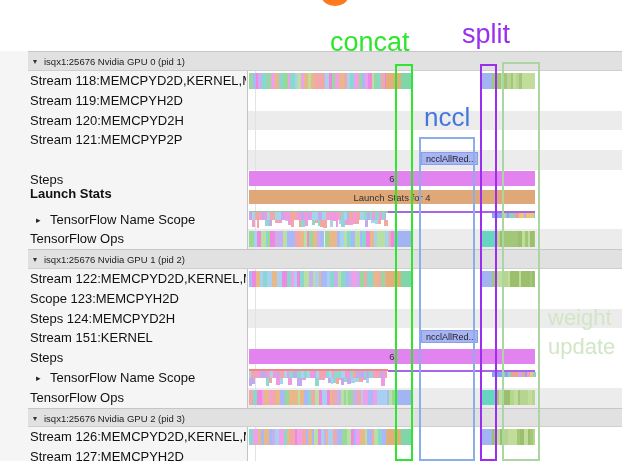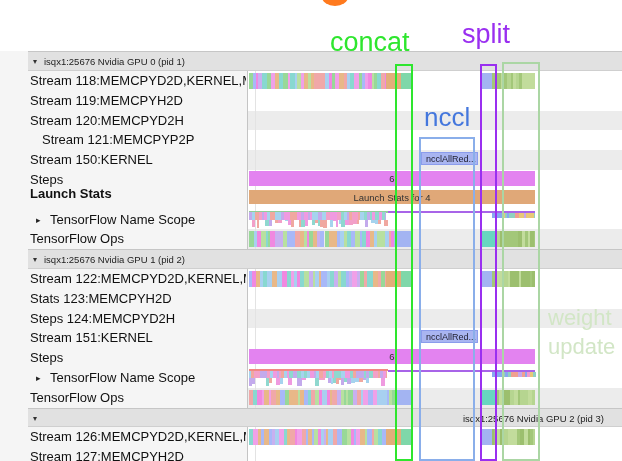--- a/index.html
+++ b/index.html
@@ -93,24 +93,23 @@
         <div style="position: absolute; box-sizing: border-box; left: 522.307px; top: 2px; width: 3.97576px; height: 15.5px; background: rgb(194, 220, 156); z-index: 2;"></div>
         <div style="position: absolute; box-sizing: border-box; left: 526.283px; top: 2px; width: 2.53826px; height: 15.5px; background: rgb(194, 220, 156); z-index: 2;"></div>
         <div style="position: absolute; box-sizing: border-box; left: 528.821px; top: 2px; width: 3.70678px; height: 15.5px; background: rgb(194, 220, 156); z-index: 2;"></div>
         <div style="position: absolute; box-sizing: border-box; left: 532.528px; top: 2px; width: 2.47241px; height: 15.5px; background: rgb(194, 220, 156); z-index: 2;"></div>
       </div>
       <div class="row-label" style="position: absolute; box-sizing: border-box; left: 30px; top: 90.8px; width: 216px; height: 19.8px; line-height: 19.8px;">Stream 119:MEMCPYH2D</div>
       <div style="position: absolute; box-sizing: border-box; left: 0px; top: 90.8px; width: 622px; height: 19.8px; z-index: 2;"></div>
       <div style="position: absolute; box-sizing: border-box; left: 248px; top: 110.6px; width: 374px; height: 19.8px; background: rgb(236, 236, 236); z-index: 0;"></div>
       <div class="row-label" style="position: absolute; box-sizing: border-box; left: 30px; top: 110.6px; width: 216px; height: 19.8px; line-height: 19.8px;">Stream 120:MEMCPYD2H</div>
       <div style="position: absolute; box-sizing: border-box; left: 0px; top: 110.6px; width: 622px; height: 19.8px; z-index: 2;"></div>
-      <div class="row-label" style="position: absolute; box-sizing: border-box; left: 30px; top: 130.4px; width: 216px; height: 19.8px; line-height: 19.8px; margin-left: 12px;">Stream 121:MEMCPYP2P</div>
+      <div class="row-label" style="position: absolute; box-sizing: border-box; left: 30px; top: 130.4px; width: 216px; height: 19.8px; line-height: 19.8px;">Stream 121:MEMCPYP2P</div>
       <div style="position: absolute; box-sizing: border-box; left: 0px; top: 130.4px; width: 622px; height: 19.8px; z-index: 2;"></div>
       <div style="position: absolute; box-sizing: border-box; left: 248px; top: 150.2px; width: 374px; height: 19.8px; background: rgb(236, 236, 236); z-index: 0;"></div>
-      <div class="row-label" style="position: absolute; box-sizing: border-box; left: 30px; top: 150.2px; width: 216px; height: 19.8px; line-height: 19.8px;">Stream 150:KERNEL</div>
       <div style="position: absolute; box-sizing: border-box; left: 0px; top: 150.2px; width: 622px; height: 19.8px; z-index: 2;">
         <div style="position: absolute; box-sizing: border-box; left: 421px; top: 1.5px; width: 57px; height: 13.5px; background: rgb(169, 181, 241); border: 1px solid rgb(139, 156, 236); padding-left: 4px;">
           <div class="bar-label" style="position: absolute; box-sizing: border-box; left: 4px; top: 1.5px; width: 50px; height: 11px; font-size: 9px; color: rgb(34, 34, 51);">ncclAllRed...</div>
         </div>
       </div>
       <div class="row-label" style="position: absolute; box-sizing: border-box; left: 30px; top: 170px; width: 216px; height: 19.8px; line-height: 19.8px;">Steps</div>
       <div style="position: absolute; box-sizing: border-box; left: 0px; top: 170px; width: 622px; height: 19.8px; z-index: 2;">
         <div style="position: absolute; box-sizing: border-box; left: 249px; top: 0.5px; width: 286px; height: 15px; background: rgb(227, 131, 240); text-align: center;">
           <div class="bar-label" style="position: absolute; box-sizing: border-box; left: 0px; top: 2px; width: 286px; height: 12px; text-align: center;">6</div>
         </div>
@@ -333,21 +332,21 @@
         <div style="position: absolute; box-sizing: border-box; left: 510.32px; top: 2px; width: 2.22924px; height: 15.5px; background: rgb(156, 191, 110); z-index: 2;"></div>
         <div style="position: absolute; box-sizing: border-box; left: 512.549px; top: 2px; width: 3.94928px; height: 15.5px; background: rgb(156, 191, 110); z-index: 2;"></div>
         <div style="position: absolute; box-sizing: border-box; left: 516.499px; top: 2px; width: 2.18929px; height: 15.5px; background: rgb(156, 191, 110); z-index: 2;"></div>
         <div style="position: absolute; box-sizing: border-box; left: 518.688px; top: 2px; width: 2.31186px; height: 15.5px; background: rgb(194, 220, 156); z-index: 2;"></div>
         <div style="position: absolute; box-sizing: border-box; left: 521px; top: 2px; width: 3.12413px; height: 15.5px; background: rgb(156, 191, 110); z-index: 2;"></div>
         <div style="position: absolute; box-sizing: border-box; left: 524.124px; top: 2px; width: 3.16885px; height: 15.5px; background: rgb(156, 191, 110); z-index: 2;"></div>
         <div style="position: absolute; box-sizing: border-box; left: 527.293px; top: 2px; width: 2.33934px; height: 15.5px; background: rgb(156, 191, 110); z-index: 2;"></div>
         <div style="position: absolute; box-sizing: border-box; left: 529.632px; top: 2px; width: 2.02438px; height: 15.5px; background: rgb(163, 199, 121); z-index: 2;"></div>
         <div style="position: absolute; box-sizing: border-box; left: 531.656px; top: 2px; width: 3.34355px; height: 15.5px; background: rgb(156, 191, 110); z-index: 2;"></div>
       </div>
-      <div class="row-label" style="position: absolute; box-sizing: border-box; left: 30px; top: 288.8px; width: 216px; height: 19.8px; line-height: 19.8px;">Stats 123:MEMCPYH2D</div>
+      <div class="row-label" style="position: absolute; box-sizing: border-box; left: 30px; top: 288.8px; width: 216px; height: 19.8px; line-height: 19.8px;">Scope 123:MEMCPYH2D</div>
       <div style="position: absolute; box-sizing: border-box; left: 0px; top: 288.8px; width: 622px; height: 19.8px; z-index: 2;"></div>
       <div style="position: absolute; box-sizing: border-box; left: 248px; top: 308.6px; width: 374px; height: 19.8px; background: rgb(236, 236, 236); z-index: 0;"></div>
       <div class="row-label" style="position: absolute; box-sizing: border-box; left: 30px; top: 308.6px; width: 216px; height: 19.8px; line-height: 19.8px;">Steps 124:MEMCPYD2H</div>
       <div style="position: absolute; box-sizing: border-box; left: 0px; top: 308.6px; width: 622px; height: 19.8px; z-index: 2;"></div>
       <div class="row-label" style="position: absolute; box-sizing: border-box; left: 30px; top: 328.4px; width: 216px; height: 19.8px; line-height: 19.8px;">Stream 151:KERNEL</div>
       <div style="position: absolute; box-sizing: border-box; left: 0px; top: 328.4px; width: 622px; height: 19.8px; z-index: 2;">
         <div style="position: absolute; box-sizing: border-box; left: 421px; top: 1.5px; width: 57px; height: 13.5px; background: rgb(169, 181, 241); border: 1px solid rgb(139, 156, 236); padding-left: 4px;">
           <div class="bar-label" style="position: absolute; box-sizing: border-box; left: 4px; top: 1.5px; width: 50px; height: 11px; font-size: 9px; color: rgb(34, 34, 51);">ncclAllRed...</div>
         </div>
       </div>
@@ -505,21 +504,21 @@
         <div style="position: absolute; box-sizing: border-box; left: 515.728px; top: 2px; width: 2.08692px; height: 15.5px; background: rgb(194, 220, 156); z-index: 2;"></div>
         <div style="position: absolute; box-sizing: border-box; left: 517.815px; top: 2px; width: 2.67582px; height: 15.5px; background: rgb(163, 199, 121); z-index: 2;"></div>
         <div style="position: absolute; box-sizing: border-box; left: 520.491px; top: 2px; width: 3.48866px; height: 15.5px; background: rgb(182, 213, 144); z-index: 2;"></div>
         <div style="position: absolute; box-sizing: border-box; left: 523.98px; top: 2px; width: 2.34375px; height: 15.5px; background: rgb(182, 213, 144); z-index: 2;"></div>
         <div style="position: absolute; box-sizing: border-box; left: 526.323px; top: 2px; width: 2.06897px; height: 15.5px; background: rgb(182, 213, 144); z-index: 2;"></div>
         <div style="position: absolute; box-sizing: border-box; left: 528.392px; top: 2px; width: 3.57146px; height: 15.5px; background: rgb(194, 220, 156); z-index: 2;"></div>
         <div style="position: absolute; box-sizing: border-box; left: 531.964px; top: 2px; width: 3.03623px; height: 15.5px; background: rgb(182, 213, 144); z-index: 2;"></div>
       </div>
       <div style="position: absolute; box-sizing: border-box; left: 28px; top: 407.6px; width: 594px; height: 19.8px; background: rgb(225, 225, 225); border-top: 1px solid rgb(198, 198, 198); border-bottom: 1px solid rgb(207, 207, 207); z-index: 4;">
         <div class="tri" style="position: absolute; box-sizing: border-box; left: 5px; top: 5px; width: 10px; height: 10px;">▾</div>
-        <div class="hdr-text" style="position: absolute; box-sizing: border-box; left: 16px; top: 4px; width: 560px; height: 12px; text-align: right;">isqx1:25676 Nvidia GPU 2 (pid 3)</div>
+        <div class="hdr-text" style="position: absolute; box-sizing: border-box; left: 16px; top: 4px; width: 560px; height: 12px;">isqx1:25676 Nvidia GPU 2 (pid 3)</div>
       </div>
       <div class="row-label" style="position: absolute; box-sizing: border-box; left: 30px; top: 427.4px; width: 216px; height: 19.8px; line-height: 19.8px;">Stream 126:MEMCPYD2D,KERNEL,MI</div>
       <div style="position: absolute; box-sizing: border-box; left: 0px; top: 427.4px; width: 622px; height: 19.8px; z-index: 2;">
         <div style="position: absolute; box-sizing: border-box; left: 249px; top: 2px; width: 3.57622px; height: 15.5px; background: rgb(136, 216, 208); z-index: 2;"></div>
         <div style="position: absolute; box-sizing: border-box; left: 252.576px; top: 2px; width: 4.94005px; height: 15.5px; background: rgb(240, 160, 232); z-index: 2;"></div>
         <div style="position: absolute; box-sizing: border-box; left: 257.516px; top: 2px; width: 3.93977px; height: 15.5px; background: rgb(232, 184, 136); z-index: 2;"></div>
         <div style="position: absolute; box-sizing: border-box; left: 261.456px; top: 2px; width: 2.22999px; height: 15.5px; background: rgb(168, 184, 248); z-index: 2;"></div>
         <div style="position: absolute; box-sizing: border-box; left: 263.686px; top: 2px; width: 4.98961px; height: 15.5px; background: rgb(232, 184, 136); z-index: 2;"></div>
         <div style="position: absolute; box-sizing: border-box; left: 268.676px; top: 2px; width: 2.91605px; height: 15.5px; background: rgb(168, 184, 248); z-index: 2;"></div>
         <div style="position: absolute; box-sizing: border-box; left: 271.592px; top: 2px; width: 3.5317px; height: 15.5px; background: rgb(200, 176, 240); z-index: 2;"></div>

